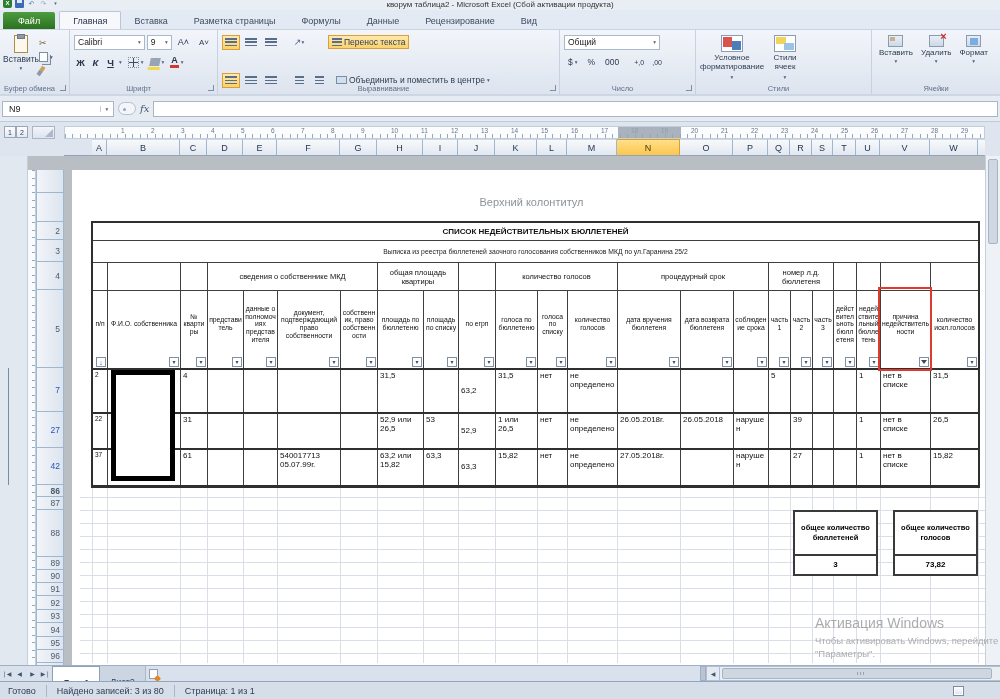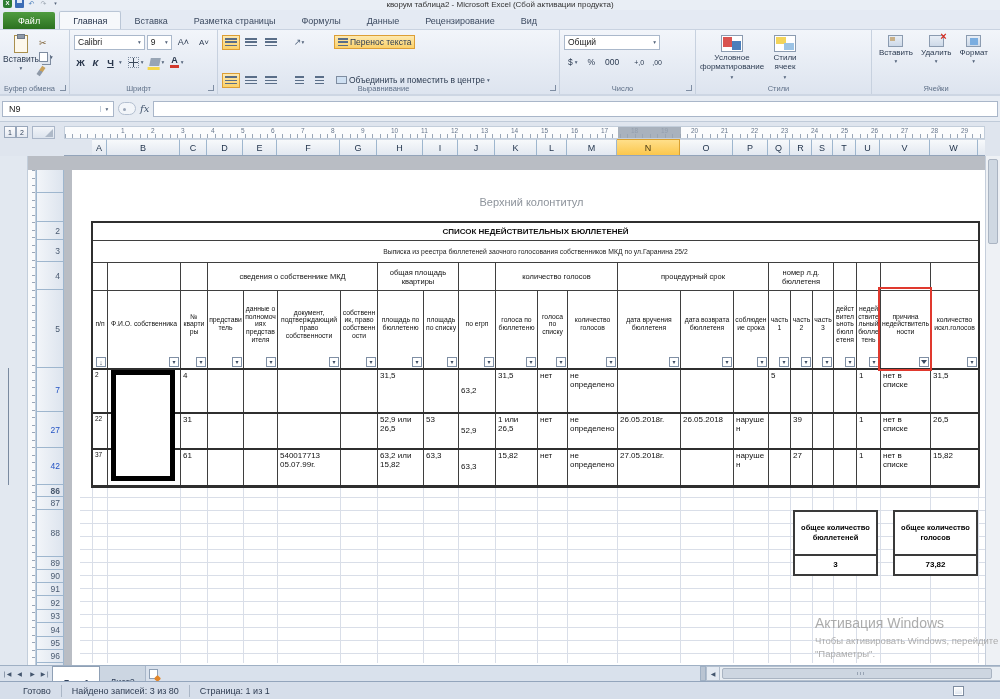--- a/index.html
+++ b/index.html
@@ -134,21 +134,21 @@
 .stab.active{background:#fff;font-weight:bold;border:1px solid #8fa0b5;border-bottom:none}
 .instab{width:16px;display:flex;align-items:center;justify-content:center}
 .insico{width:9px;height:10px;background:#fff;border:1px solid #8fa0b5;position:relative}
 .insico:after{content:"";position:absolute;right:-3px;bottom:-3px;width:5px;height:5px;background:#e2862a;border-radius:1px;transform:rotate(45deg)}
 .hscroll{position:absolute;right:0;top:0;bottom:0;left:700px;display:flex;align-items:stretch}
 .hsplit{width:6px;background:#b9c4d2;border:1px solid #9fb0c4}
 .hbtn{width:14px;background:#e4eaf2;border:1px solid #b3bfce;font-size:6px;color:#44566e;display:flex;align-items:center;justify-content:center}
 .htrack{flex:1;background:#e9eef3;border-top:1px solid #b3bfce;border-bottom:1px solid #b3bfce;position:relative}
 .hthumb{position:absolute;left:2px;right:8px;top:1px;bottom:1px;background:#cdd6e1;border:1px solid #a9b4c2;border-radius:2px}
 .hgrip{position:absolute;left:50%;top:3px;bottom:3px;width:7px;background:repeating-linear-gradient(to right,#98a4b4 0 1px,transparent 1px 3px)}
-.statusbar{position:absolute;top:681px;left:0;right:0;height:18px;background:#d6deea;border-top:1px solid #93a5bc;display:flex;align-items:center;font-size:9px;color:#2e3c52;gap:10px;padding-left:23px}
+.statusbar{position:absolute;top:681px;left:0;right:0;height:18px;background:#d6deea;border-top:1px solid #93a5bc;display:flex;align-items:center;font-size:9px;color:#2e3c52;gap:10px;padding-left:8px}
 .ssep{width:1px;height:12px;background:#aab6c6}
 .viewico{position:absolute;right:36px;top:4px;width:11px;height:10px;border:1px solid #7e8ca0;background:linear-gradient(#fff,#dde4ee);box-shadow:inset 0 0 0 1px #fff}
 </style>
 </head>
 <body>
 
 <div class="app">
 
   <div class="titlebar">
     <div class="qat">
@@ -229,21 +229,21 @@
         <span class="abtn on">
             <span class="bars"></span>
           </span>
         <span class="abtn">
             <span class="bars"></span>
           </span>
         <span class="abtn">
             <span class="bars"></span>
           </span>
         <span class="abtn" style="margin-left:8px;font-size:9px;color:#54677f">↗<span class="dd">▾</span></span>
-        <span class="rbtn on" style="margin-left:24px">
+        <span class="rbtn on" style="margin-left:18px">
           <span class="bars" style="width:10px"></span>
           <span>Перенос текста</span>
         </span>
       </div>
       <div class="rrow" style="margin-top:20px">
         <span class="abtn on">
             <span class="bars"></span>
           </span>
         <span class="abtn">
             <span class="bars"></span>

